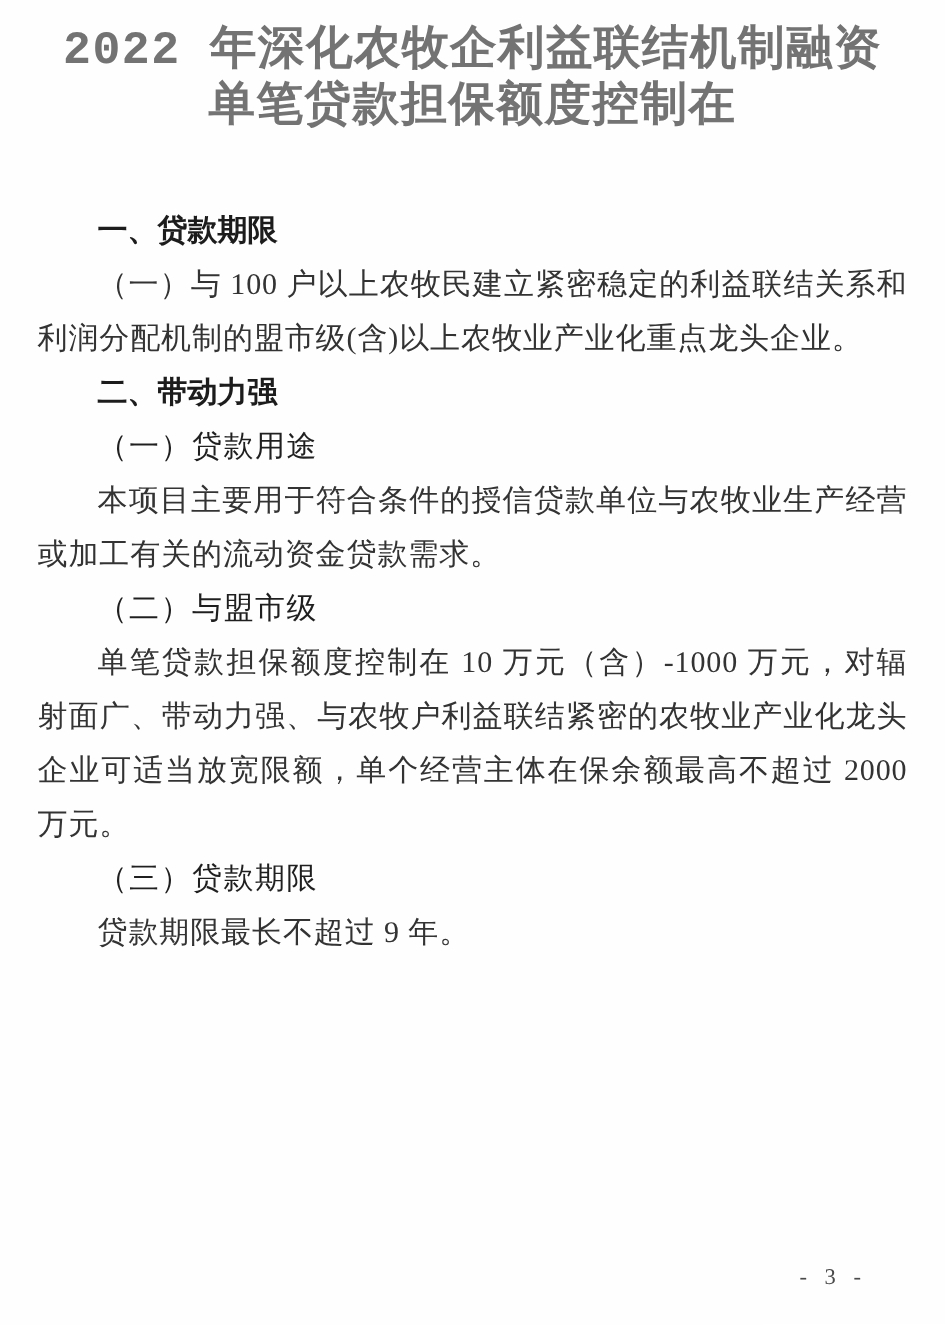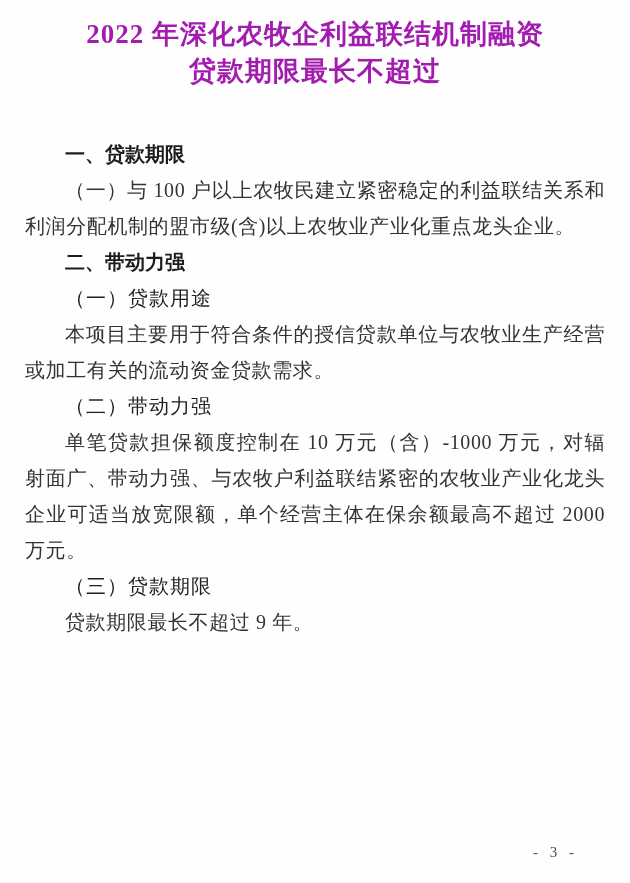--- a/index.html
+++ b/index.html
@@ -14,25 +14,25 @@
     background: #fefefe;
     font-family: "Liberation Serif", "DejaVu Serif", serif;
     color: #2e2e2e;
     overflow: hidden;
     box-sizing: border-box;
   }
   .doc-title {
     padding-top: 16px;
     text-align: center;
     font-weight: bold;
-    color: #a21caf;
-    font-size: 27px;
+    color: #737373;
+    font-size: 31px;
     line-height: 37px;
     letter-spacing: 1px;
-    font-family: Liberation Serif, serif;
+    font-family: Liberation Mono, monospace;
   }
   .content {
     margin: 46px 25px 0 25px;
     font-size: 20px;
     line-height: 36px;
     text-align: justify;
   }
   .sec-h1 {
     font-family: "Liberation Sans", "DejaVu Sans", sans-serif;
     font-weight: bold;
@@ -69,30 +69,30 @@
     font-family: "Liberation Serif", "DejaVu Serif", serif;
   }
 </style>
 </head>
 <body>
 
 <div class="page">
 
   <div class="doc-title">
     <div>2022 年深化农牧企利益联结机制融资</div>
-    <div>贷款期限最长不超过</div>
+    <div>单笔贷款担保额度控制在</div>
   </div>
 
   <div class="content">
     <div class="sec-h1">一、贷款期限</div>
     <p class="para">（一）与 100 户以上农牧民建立紧密稳定的利益联结关系和利润分配机制的盟市级(含)以上农牧业产业化重点龙头企业。</p>
     <div class="sec-h1">二、带动力强</div>
     <div class="sec-h2">（一）贷款用途</div>
     <p class="para">本项目主要用于符合条件的授信贷款单位与农牧业生产经营或加工有关的流动资金贷款需求。</p>
-    <div class="sec-h2">（二）带动力强</div>
+    <div class="sec-h2">（二）与盟市级</div>
     <p class="para">单笔贷款担保额度控制在 10 万元（含）-1000 万元，对辐射面广、带动力强、与农牧户利益联结紧密的农牧业产业化龙头企业可适当放宽限额，单个经营主体在保余额最高不超过 2000 万元。</p>
     <div class="sec-h2">（三）贷款期限</div>
     <p class="para">贷款期限最长不超过 9 年。</p>
   </div>
 
   <div class="page-footer">- 3 -</div>
 
 </div>
 
 </body></html>

